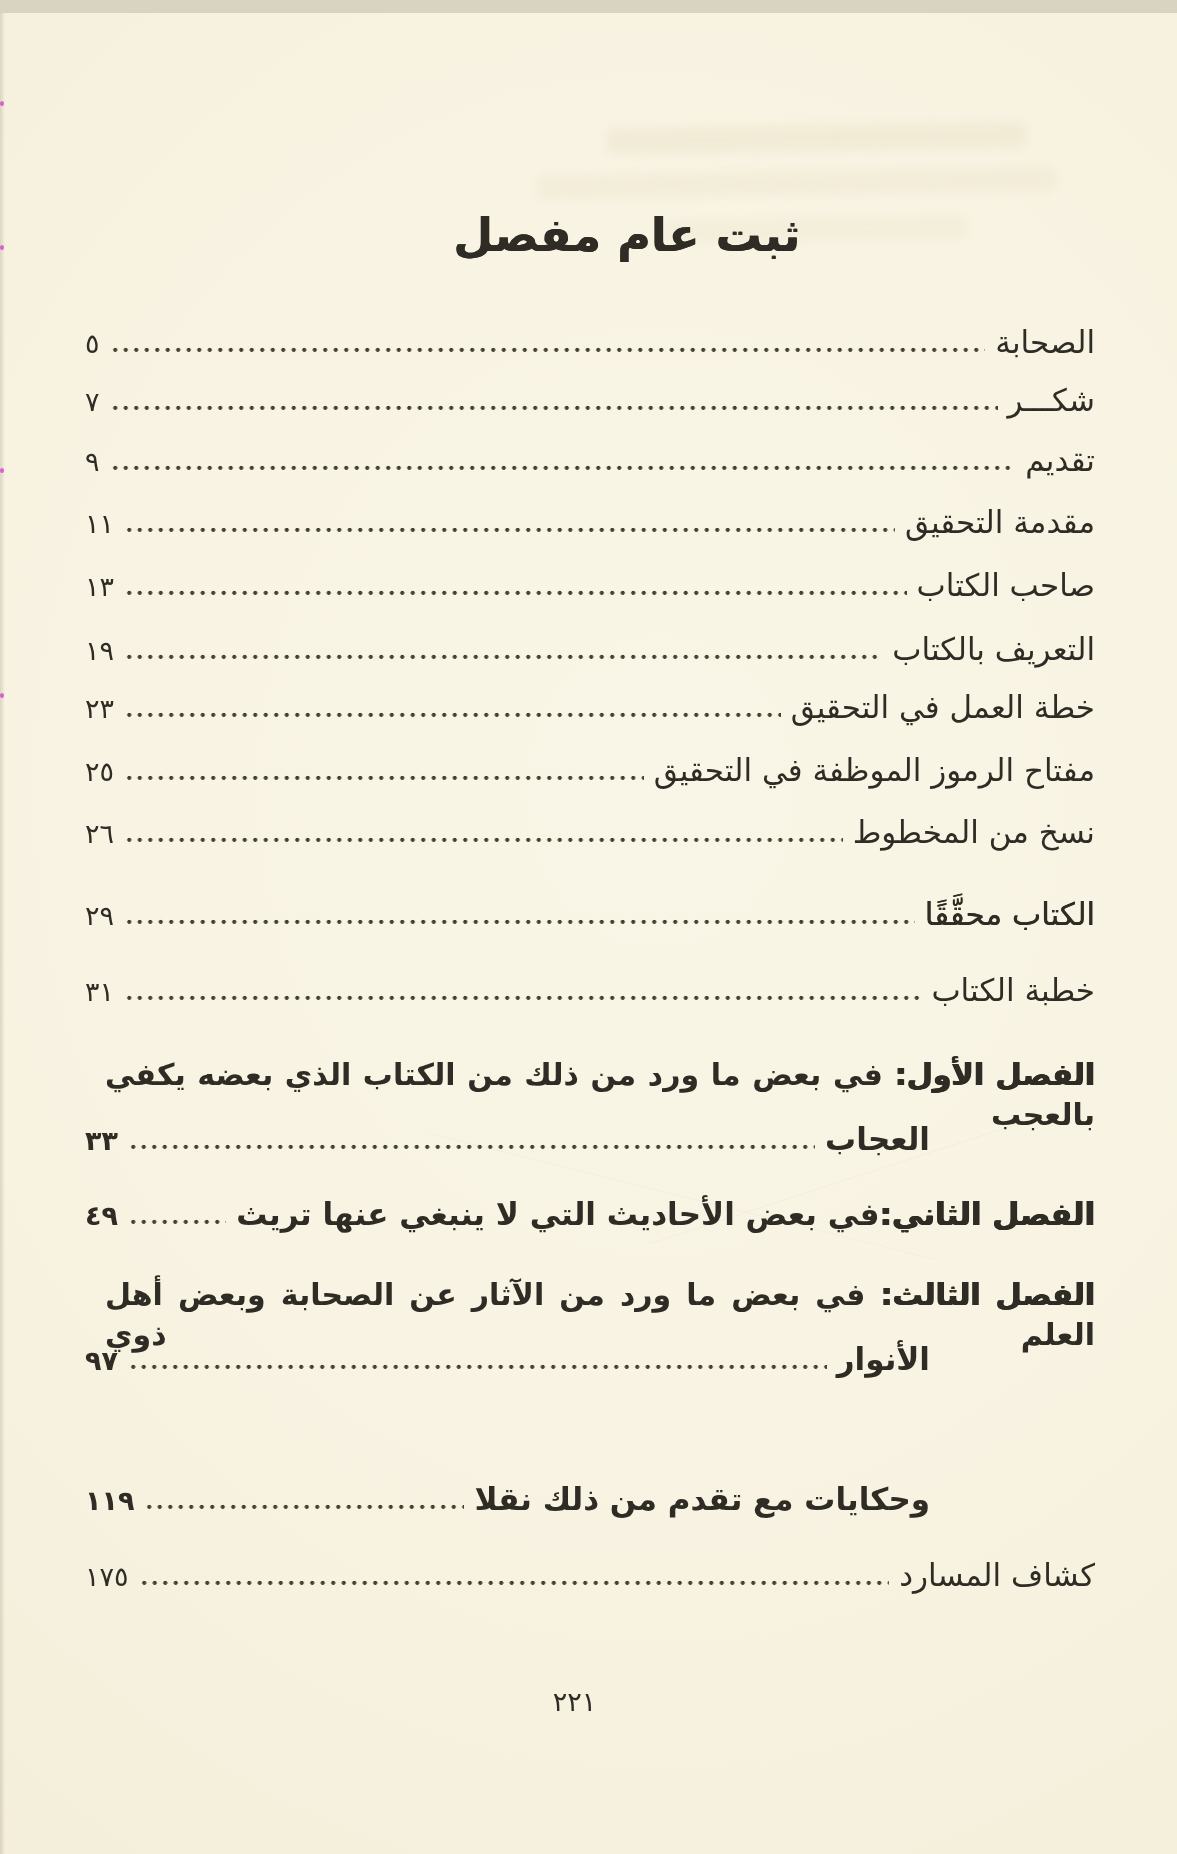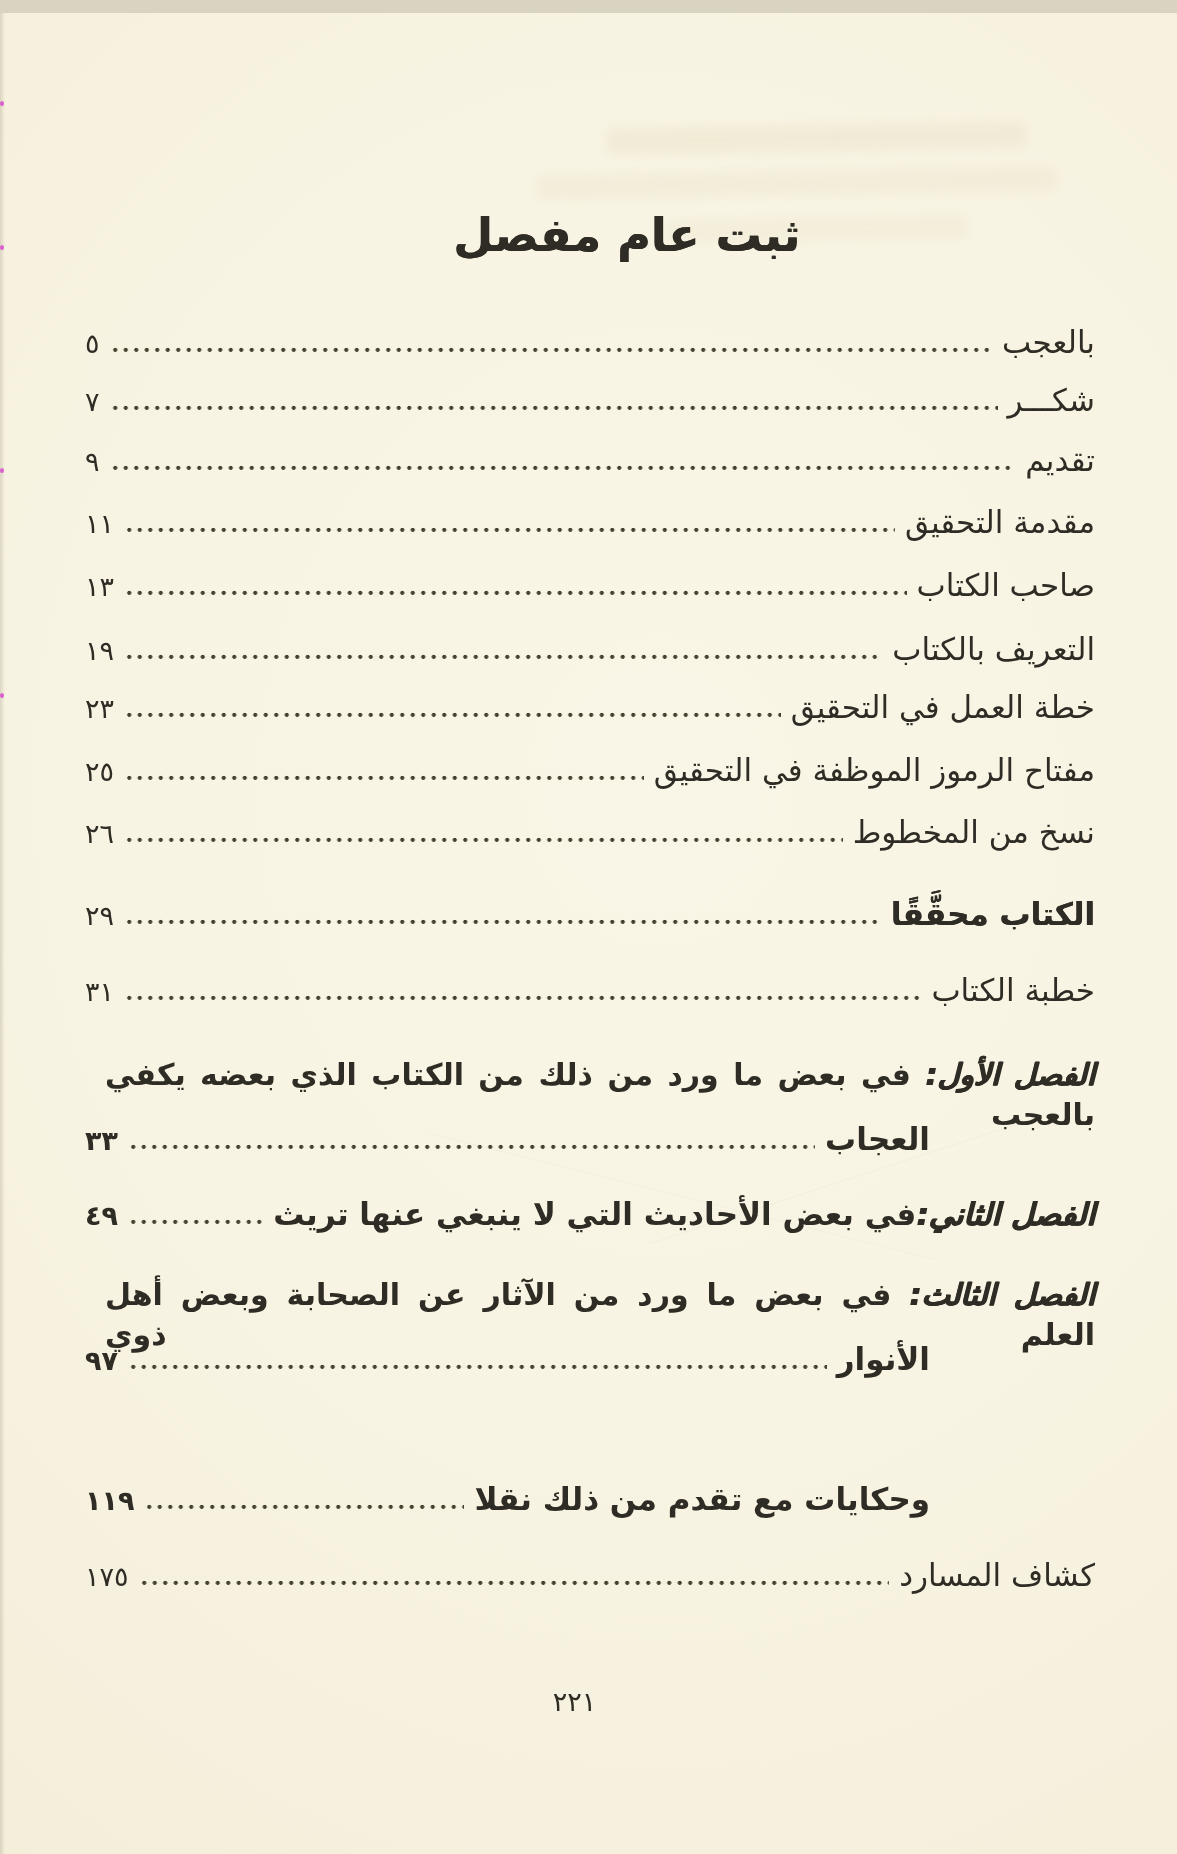--- a/index.html
+++ b/index.html
@@ -39,27 +39,27 @@
   .row .t{white-space:nowrap;}
   .dots{
     flex:1 1 auto;height:7px;align-self:baseline;
     margin:0 10px;
     background-image:radial-gradient(circle at 50% 55%, #45412f 1.7px, rgba(69,65,47,0) 2.4px);
     background-size:10.5px 7px;background-repeat:repeat-x;background-position:left bottom;
   }
   .num{
     font-size:27px;line-height:36px;letter-spacing:2.5px;white-space:nowrap;
   }
-  .bold{font-weight:bold;text-shadow:.4px 0 currentColor;}
+  .bold{font-weight:normal;text-shadow:.4px 0 currentColor;}
   .chap-line1{
     position:absolute;right:82px;left:105px;
     font-size:30px;line-height:40px;font-weight:bold;
     text-align:justify;text-align-last:justify;
   }
-  .chap-label{text-shadow:.8px 0 currentColor, -.4px 0 currentColor;font-style:italic;}
+  .chap-label{text-shadow:.8px 0 currentColor, -.4px 0 currentColor;}
   .chap{font-weight:bold;}
   .indent{right:247px;}
   .folio{
     position:absolute;top:1673px;left:0;right:0;
     text-align:center;transform:translateX(-14px);
     font-size:27px;letter-spacing:4px;
   }
 </style>
 </head>
 <body>
@@ -73,21 +73,21 @@
   <div class="speck" style="top:88px"></div>
   <div class="speck" style="top:232px"></div>
   <div class="speck" style="top:455px"></div>
   <div class="speck" style="top:680px"></div>
   <div class="crease" style="top:1120px;left:430px;width:520px;transform:rotate(14deg)"></div>
   <div class="crease" style="top:1230px;left:650px;width:420px;transform:rotate(-18deg)"></div>
 
   <div class="title">ثبت عام مفصل</div>
 
   <div class="row" style="top:309px">
-    <span class="t">بالعجب</span>
+    <span class="t">الصحابة</span>
     <span class="dots"></span>
     <span class="num">٥</span>
   </div>
   <div class="row" style="top:367px">
     <span class="t">شكـــر</span>
     <span class="dots"></span>
     <span class="num">٧</span>
   </div>
   <div class="row" style="top:427px">
     <span class="t">تقديم</span>

